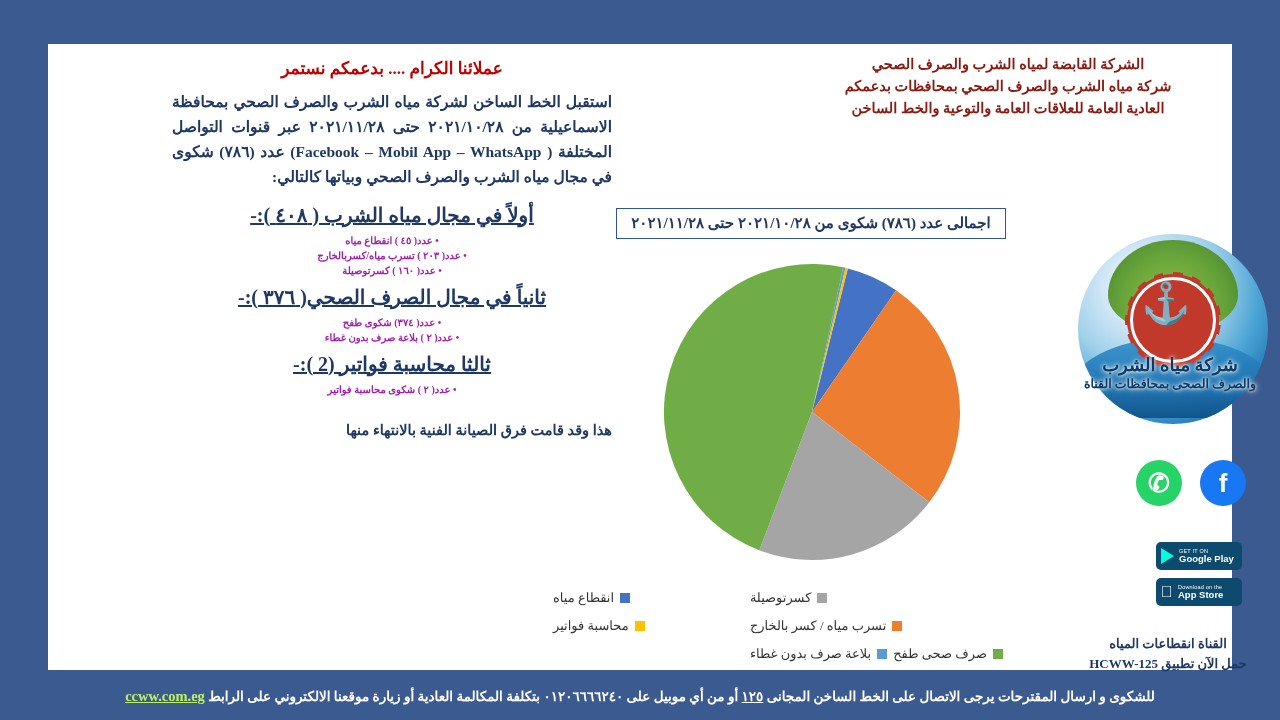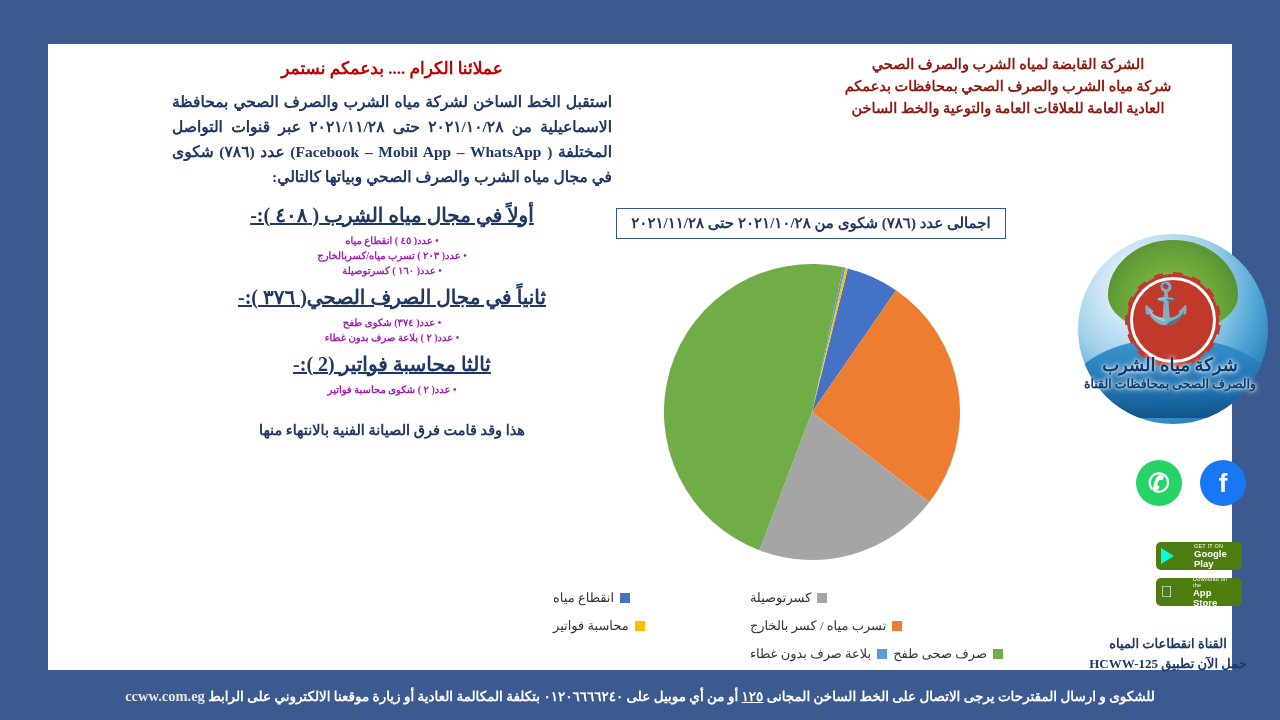--- a/index.html
+++ b/index.html
@@ -86,21 +86,21 @@
     white-space: nowrap;
   }
   ul.bullets li::before {
     content: "• ";
   }
   .footnote {
     margin-top: 22px;
     font-size: 14.5px;
     font-weight: bold;
     color: #1f3864;
-    text-align: center;
+    text-align: right;
   }
   
   .chart-title {
     position: absolute;
     left: 568px; top: 164px;
     width: 390px;
     border: 1px solid #2f5597;
     background: #ffffff;
     color: #1f3864;
     font-family: "Liberation Serif", serif;
@@ -235,26 +235,26 @@
   .soc.fb { background: #1877f2; border-radius: 50%; }
   .soc.wa { background: #25d366; border-radius: 50%; }
   
   .stores {
     position: absolute;
     left: 1108px; top: 498px;
     display: flex; flex-direction: column; gap: 8px;
   }
   .badge {
     width: 86px; height: 28px;
-    background: #4d7c0f;
+    background: #0c4a6e;
     border-radius: 5px;
     color: #fff;
     display: flex;
     align-items: center;
-    gap: 20px;
+    gap: 5px;
     padding: 0 5px;
     direction: ltr;
   }
   .badge .bt { display: flex; flex-direction: column; line-height: 1; }
   .badge .bt .s { font-size: 5.5px; letter-spacing: .2px; }
   .badge .bt .b { font-size: 9.5px; font-weight: bold; }
   .gp-tri {
     width: 0; height: 0;
     border-top: 8px solid transparent;
     border-bottom: 8px solid transparent;
@@ -287,21 +287,22 @@
   }
   .bottom-text {
     color: #ffffff;
     font-family: "Liberation Serif", serif;
     font-weight: bold;
     font-size: 13.5px;
     white-space: nowrap;
   }
   .bottom-text .num { color: #ffffff; text-decoration: underline; }
   .bottom-link {
-    color: #e5e5e5;
+    color: #bef264;
+    text-decoration: underline;
     font-weight: bold;
     font-size: 14.5px;
     font-family: "Liberation Serif", serif;
   }
 </style>
 </head>
 <body>
 
 <div id="page">
   <div class="slide">

